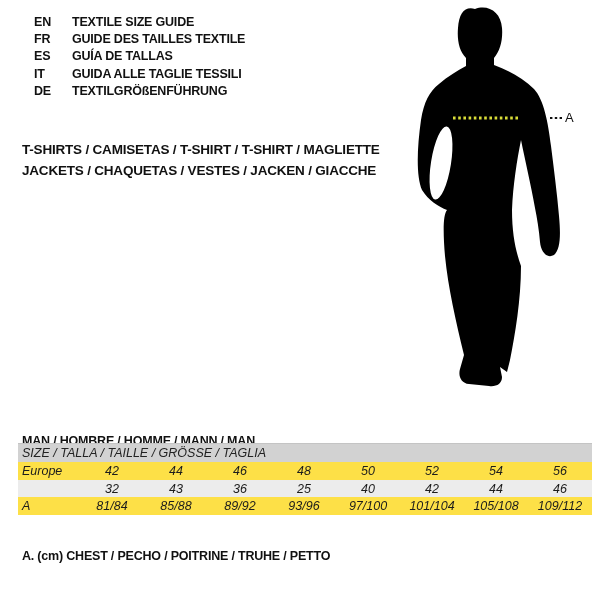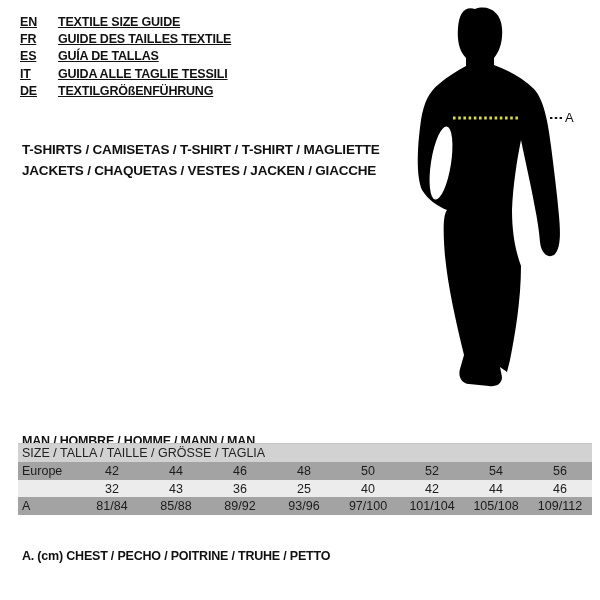--- a/index.html
+++ b/index.html
@@ -1,43 +1,43 @@
 <!DOCTYPE html>
 <html><head>
 <meta charset="utf-8">
 <style>
   html,body { margin:0; padding:0; background:#fff; }
   .stage {
     position:relative; width:600px; height:600px; background:#ffffff;
     font-family:"Liberation Sans", sans-serif; color:#111; overflow:hidden;
   }
   
-  .lang-list { position:absolute; left:20px; top:13px;text-decoration:underline; }
+  .lang-list { position:absolute; left:34px; top:13px; }
   .lang-row { display:flex; height:17.4px; align-items:center;
               font-size:12.5px; font-weight:bold; letter-spacing:-0.2px; }
   .lang-code { width:38px; }
   
   .garments { position:absolute; left:22px; top:102px; font-size:13.5px;
               font-weight:bold; letter-spacing:-0.2px; line-height:21px; white-space:nowrap;margin-top:37px; }
   
   .figure-wrap { position:absolute; left:395px; top:0; width:205px; height:410px; }
   .measure-label { position:absolute; left:565px; top:110px; font-size:13px;
                    font-weight:normal; color:#111; }
   
   .section-title { position:absolute; left:22px; top:418px; font-size:12.5px;
                    font-weight:bold; letter-spacing:-0.2px;margin-top:16px; }
   
   .size-table { position:absolute; left:18px; top:443px; width:574px;
                 border-collapse:collapse; table-layout:fixed; font-size:12.5px;
-                border-top:1px solid #c4c4c4; }
+                border-top:1px solid #c4c4c4;font-style:italic; }
   .size-table td { padding:0; text-align:center; color:#1c1c1c; }
   .size-table .thead-cell { background:#d2d2d2; text-align:left; padding-left:4px;
                             height:18px; color:#222; }
   .size-table td.lbl { text-align:left; padding-left:4px; }
-  .size-table tr.r-white td { background:#a3a3a3; height:18px; }
+  .size-table tr.r-white td { background:#fde047; height:18px; }
   .size-table tr.r-band td { background:#ececec; height:17px; }
   
   .footnote { position:absolute; left:22px; top:549px; font-size:12.5px;
               font-weight:bold; letter-spacing:-0.2px; }
 </style>
 </head>
 <body>
 
 <div class="stage">
 

